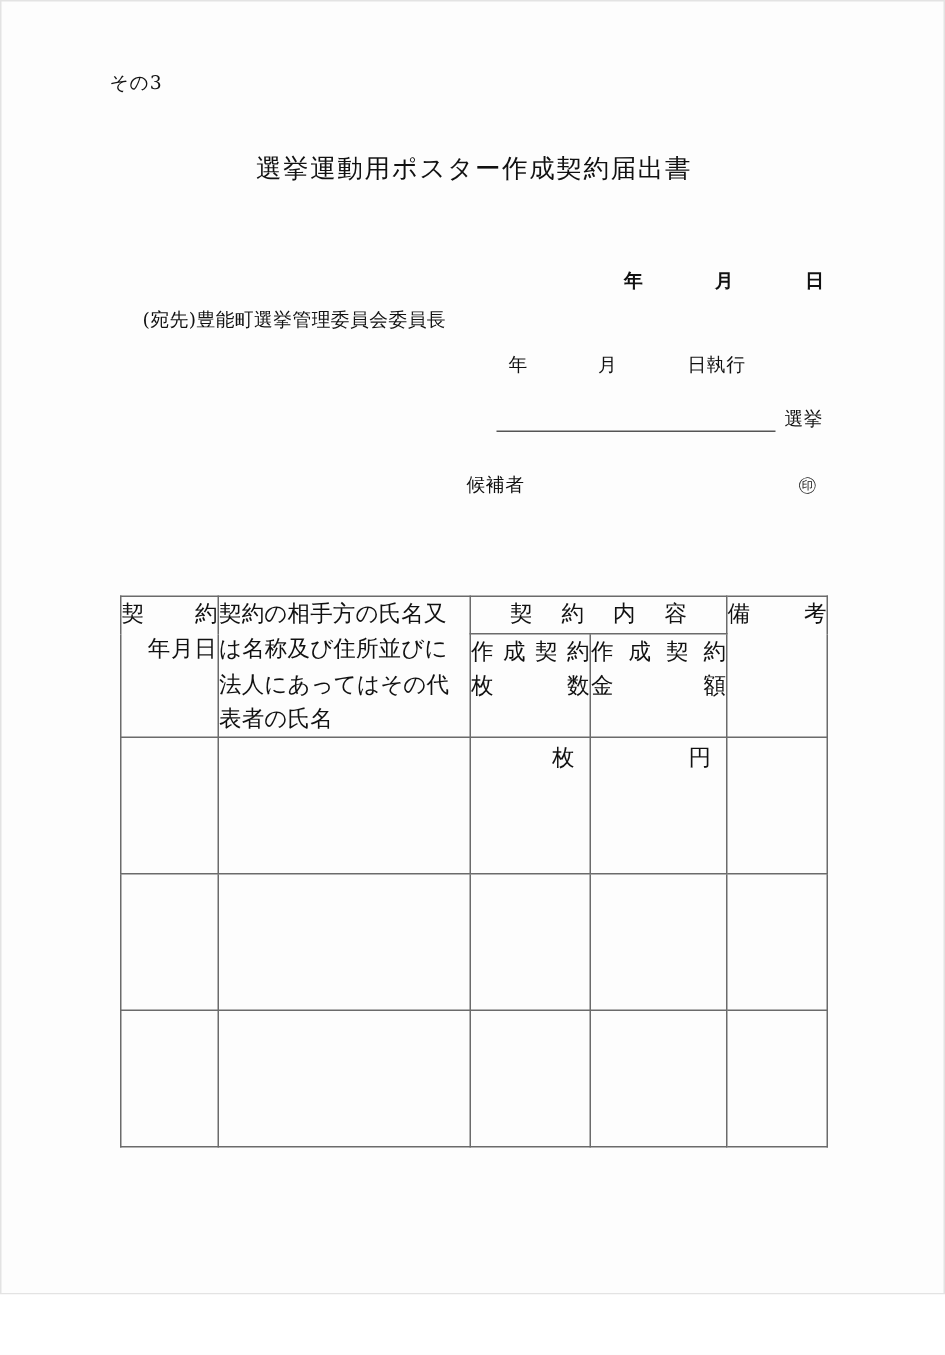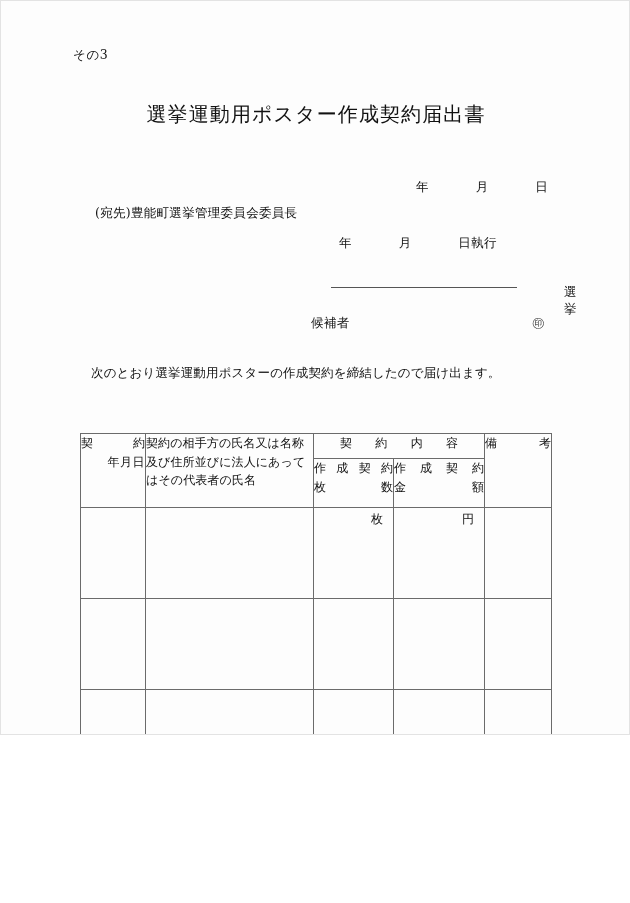--- a/index.html
+++ b/index.html
@@ -7,21 +7,21 @@
     padding: 0;
     background: #ffffff;
   }
   body {
     font-family: "DejaVu Serif", "Liberation Serif", serif;
     color: #111111;
   }
   #page {
     position: relative;
     width: 630px;
-    height: 735px;
+    height: 863px;
     background: #fdfdfd;
     box-sizing: border-box;
     border: 1px solid #e3e3e3;
     overflow: hidden;
   }
 
   
   .abs { position: absolute; white-space: nowrap; }
 
   
@@ -29,33 +29,34 @@
     left: 72px;
     top: 46px;
     font-size: 12.5px;
     letter-spacing: 0.6px;
   }
   #doc-title {
     left: 0;
     top: 100px;
     width: 630px;
     text-align: center;
-    font-size: 20px;
+    font-size: 17px;
     letter-spacing: 1.1px;
     white-space: nowrap;
   }
 
   
   .date-line {
     font-size: 12.5px;
     letter-spacing: 0.4px;
   }
   #submit-date {
     left: 415px;
     top: 178px;
+    font-weight: bold;
   }
   #submit-date .gap { display: inline-block; width: 38px; }
 
   #addressee {
     left: 94px;
     top: 204px;
     font-size: 12.5px;
     letter-spacing: 0.3px;
   }
 
@@ -77,24 +78,23 @@
     position: absolute;
     left: 0;
     top: 0;
     width: 186px;
     height: 18px;
     border-bottom: 1px solid #555555;
   }
   #election-name-label {
     position: absolute;
     left: 192px;
-    top: 15px;
+    top: 2px;
     font-size: 12.5px;
     letter-spacing: 0.4px;
-    margin-left: 41px;
   }
 
   
   #candidate-label {
     left: 310px;
     top: 314px;
     font-size: 12.5px;
     letter-spacing: 0.4px;
   }
   #seal-mark {
@@ -108,26 +108,26 @@
     left: 90px;
     top: 364px;
     font-size: 12.5px;
     letter-spacing: 0.15px;
   }
 
   
   #contract-table {
     position: absolute;
     left: 79px;
-    top: 432px;
+    top: 396px;
     width: 471px;
     height: 348px;
     border-collapse: collapse;
     table-layout: fixed;
-    font-size: 12px;
+    font-size: 15px;
   }
   #contract-table td {
     border: 1px solid #6b6b6b;
     padding: 0;
     vertical-align: top;
     line-height: 1.55;
   }
 
   
   .col-date    { width: 65px; }
@@ -222,21 +222,20 @@
   </div>
 
   <div id="election-name-row">
     <div id="election-name-blank"></div>
     <div id="election-name-label">選挙</div>
   </div>
 
   <div class="abs" id="candidate-label">候補者</div>
   <div class="abs" id="seal-mark">㊞</div>
 
-  <div class="abs" id="statement">次のとおり選挙運動用ポスターの作成契約を締結したので届け出ます。</div>
 
   <table id="contract-table">
     <colgroup>
       <col class="col-date">
       <col class="col-party">
       <col class="col-sheets">
       <col class="col-amount">
       <col class="col-remarks">
     </colgroup>
     <tbody>

